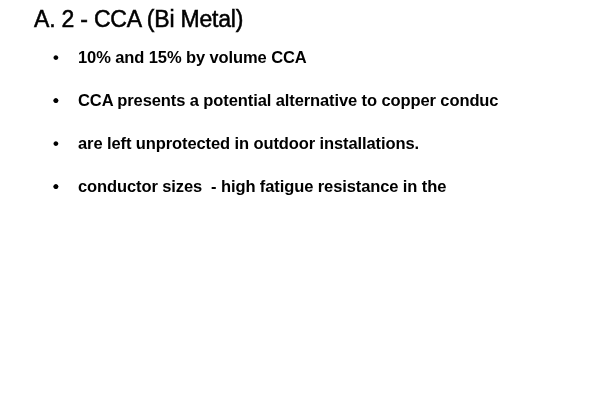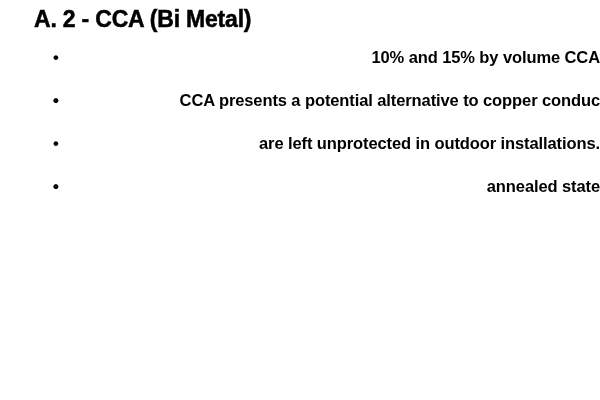--- a/index.html
+++ b/index.html
@@ -20,21 +20,21 @@
     width: 600px;
     height: 400px;
     background: #ffffff;
     overflow: hidden;
   }
   .slide-title {
     position: absolute;
     left: 34px;
     top: 6px;
     font-size: 23px;
-    font-weight: 700;
+    font-weight: 400;
     letter-spacing: -0.2px;
     white-space: nowrap;
     line-height: 1.15;
     -webkit-text-stroke: 0.5px #000;
   }
   .bullet-list {
     position: absolute;
     left: 0;
     top: 46px;
     width: 600px;
@@ -61,21 +61,20 @@
     top: 0;
     width: 12px;
     font-size: 16.5px;
     line-height: 22px;
     font-weight: bold;
     text-align: left;
   }
   .bullet-line {
     display: block;
     white-space: pre;
-    text-align: right;
   }
 </style>
 </head>
 <body>
 
 <div class="slide">
 
   <div class="slide-title">A. 2 - CCA (Bi Metal)</div>
 
   <ul class="bullet-list">
@@ -98,17 +97,17 @@
       <span class="bullet-marker">•</span>
       <span class="bullet-line">are left unprotected in outdoor installations.</span>
     </li>
 
     <li class="bullet-item">
       <span class="bullet-marker">•</span>
     </li>
 
     <li class="bullet-item">
       <span class="bullet-marker">•</span>
-      <span class="bullet-line">annealed state</span>
+      <span class="bullet-line">conductor sizes  - high fatigue resistance in the</span>
     </li>
 
   </ul>
 </div>
 
 </body></html>

